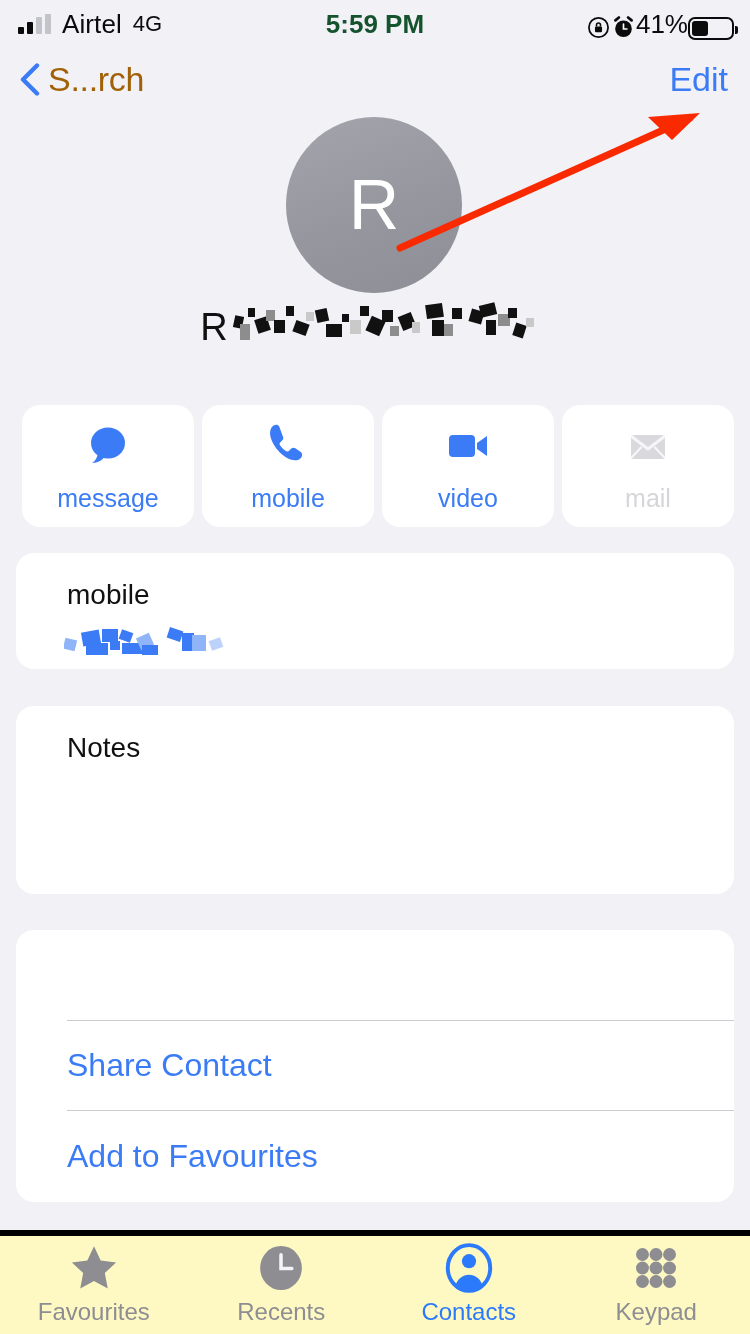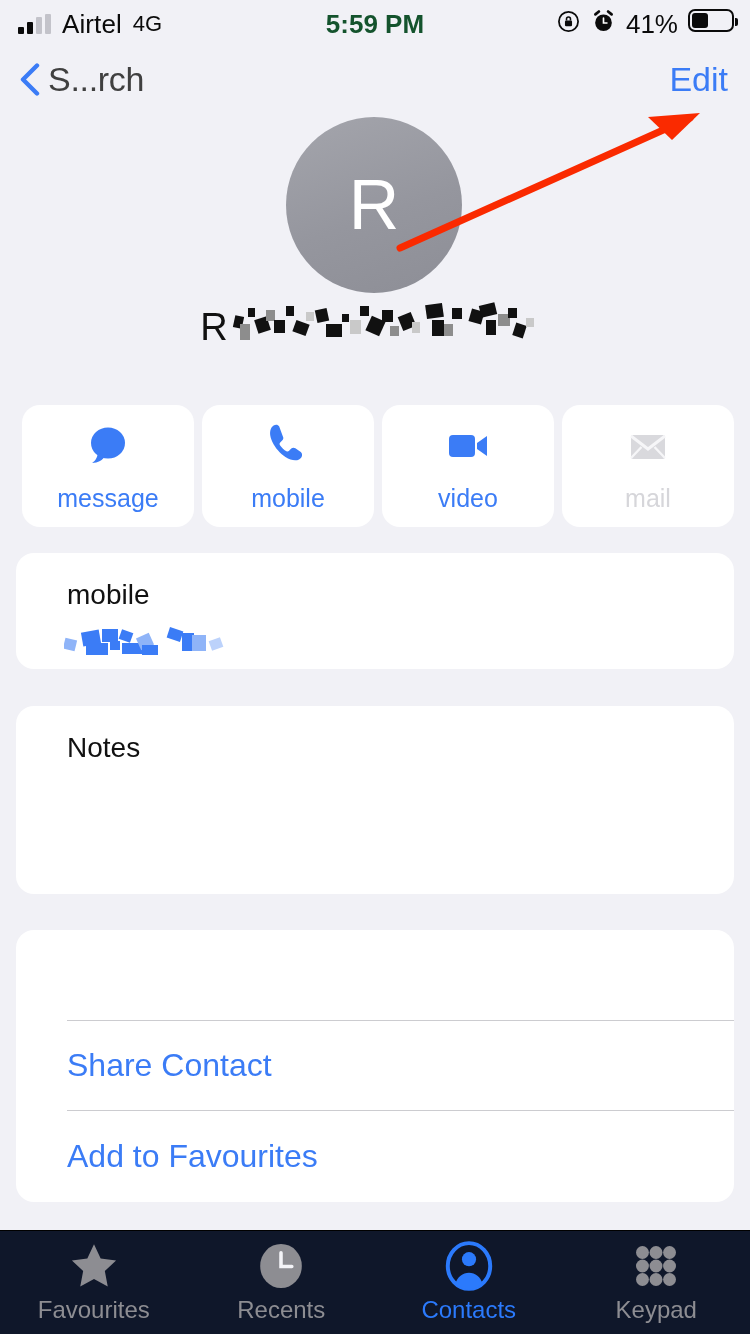--- a/index.html
+++ b/index.html
@@ -23,21 +23,21 @@
   .signal i:nth-child(1){ height:7px; }
   .signal i:nth-child(2){ height:12px; }
   .signal i:nth-child(3){ height:17px; background:#c3c3ca; }
   .signal i:nth-child(4){ height:20px; background:#c3c3ca; }
   .carrier{ font-size:26px; color:#0b0b0b; letter-spacing:.1px; }
   .netw{ font-size:22px; color:#0b0b0b; }
   .sb-time{
     position:absolute; left:0; right:0; text-align:center;
     font-size:26px; font-weight:bold; color:#14532d;
   }
-  .sb-right{ position:absolute; right:16px; display:flex; align-items:flex-start; gap:10px; }
+  .sb-right{ position:absolute; right:16px; display:flex; align-items:flex-end; }
   .batt-pct{ font-size:26px; color:#0b0b0b; }
   .batt{
     width:46px; height:23px; border:2.5px solid #0b0b0b; border-radius:7px;
     position:relative; padding:2px;
   }
   .batt::after{
     content:''; position:absolute; right:-6px; top:7px; width:3px; height:8px;
     background:#0b0b0b; border-radius:0 2px 2px 0;
   }
   .batt-fill{ height:100%; width:41%; background:#0b0b0b; border-radius:3px; }
@@ -45,21 +45,21 @@
   
   .navbar{
     position:absolute; top:48px; left:0; width:750px; height:62px;
     background:#f1f1f6;
   }
   .back-btn{
     position:absolute; left:18px; top:50%; transform:translateY(-50%);
     display:flex; align-items:center; gap:8px; cursor:pointer;
   }
   .chev{ width:22px; height:34px; }
-  .back-label{ font-size:34px; color:#404040; letter-spacing:-.3px; }
+  .back-label{ font-size:34px; color:#a16207; letter-spacing:-.3px; }
   .edit-btn{
     position:absolute; right:22px; top:50%; transform:translateY(-50%);
     font-size:34px; color:#3b7cf6; cursor:pointer;
   }
 
   
   .avatar{
     position:absolute; left:286px; top:117px; width:176px; height:176px;
     border-radius:50%;
     background:linear-gradient(160deg,#a4a5ac 0%,#95969e 55%,#8d8e96 100%);
@@ -114,21 +114,21 @@
     padding-left:51px; cursor:pointer;
   }
   .action-row span{ font-size:32px; color:#3b7cf6; }
   .divider{
     position:absolute; left:51px; right:0; height:1px; background:#ccccd0;
   }
 
   
   .tabbar{
     position:absolute; left:0; bottom:0; width:750px; height:104px;
-    background:#0f172a; border-top:1px solid #000000;
+    background:#fef9c3; border-top:6px solid #000000;
     display:flex;
   }
   .tab{
     flex:1; display:flex; flex-direction:column; align-items:center;
     justify-content:center; gap:6px; cursor:pointer;
   }
   .tab-label{ font-size:24px; color:#8d8d92; }
   .tab.active .tab-label{ color:#2b7afc; }
   .tab-ico{ height:48px; display:flex; align-items:center; justify-content:center; }
 

